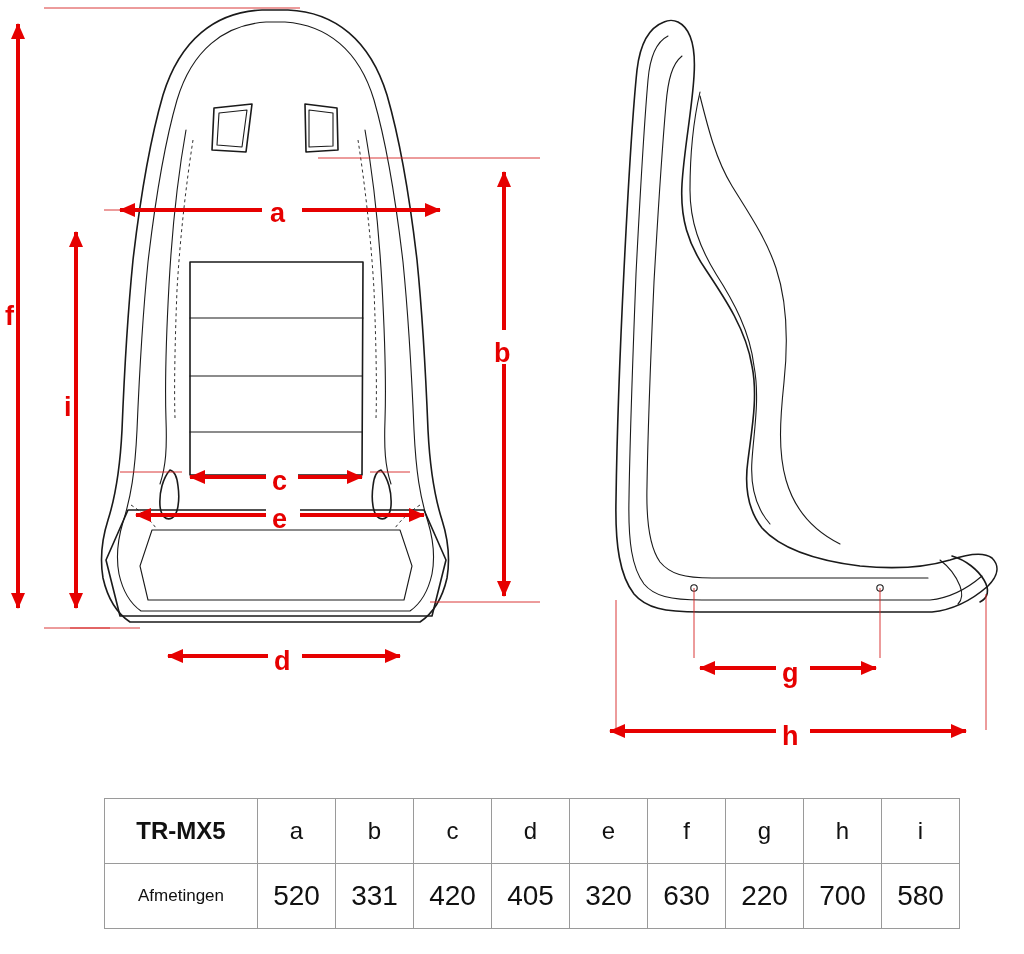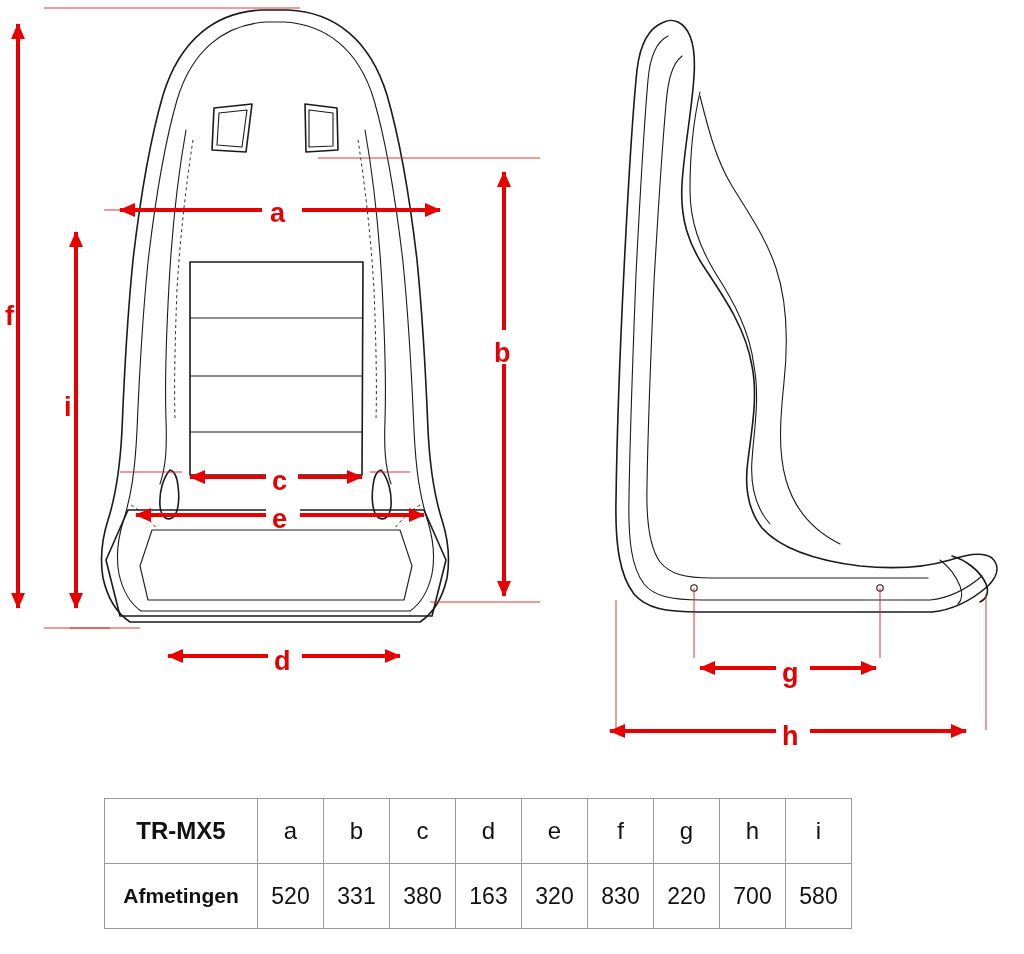--- a/index.html
+++ b/index.html
@@ -65,35 +65,35 @@
   }
   
   .table-wrap {
     position: absolute;
     left: 104px;
     top: 798px;
     width: 856px;
   }
   table.dims {
     border-collapse: collapse;
-    width: 748px;
+    width: 856px;
     table-layout: fixed;
   }
   table.dims td {
     border: 1px solid #9a9a9a;
     text-align: center;
-    font-size: 23px;
+    font-size: 28px;
     height: 62px;
     color: #111;
     font-family: "Liberation Sans", sans-serif;
   }
   table.dims td.name-cell {
     width: 150px;
-    font-weight: bold;
-    font-size: 21px;
+    font-weight: normal;
+    font-size: 17px;
   }
   table.dims tr.head td {
     font-size: 24px;
   }
   table.dims tr.head td.name-cell {
     font-weight: bold;
   }
 </style>
 </head>
 <body>
@@ -312,24 +312,24 @@
           <td>e</td>
           <td>f</td>
           <td>g</td>
           <td>h</td>
           <td>i</td>
         </tr>
         <tr>
           <td class="name-cell">Afmetingen</td>
           <td>520</td>
           <td>331</td>
-          <td>380</td>
-          <td>163</td>
+          <td>420</td>
+          <td>405</td>
           <td>320</td>
-          <td>830</td>
+          <td>630</td>
           <td>220</td>
           <td>700</td>
           <td>580</td>
         </tr>
       </tbody>
     </table>
   </div>
 
 </div>
 

